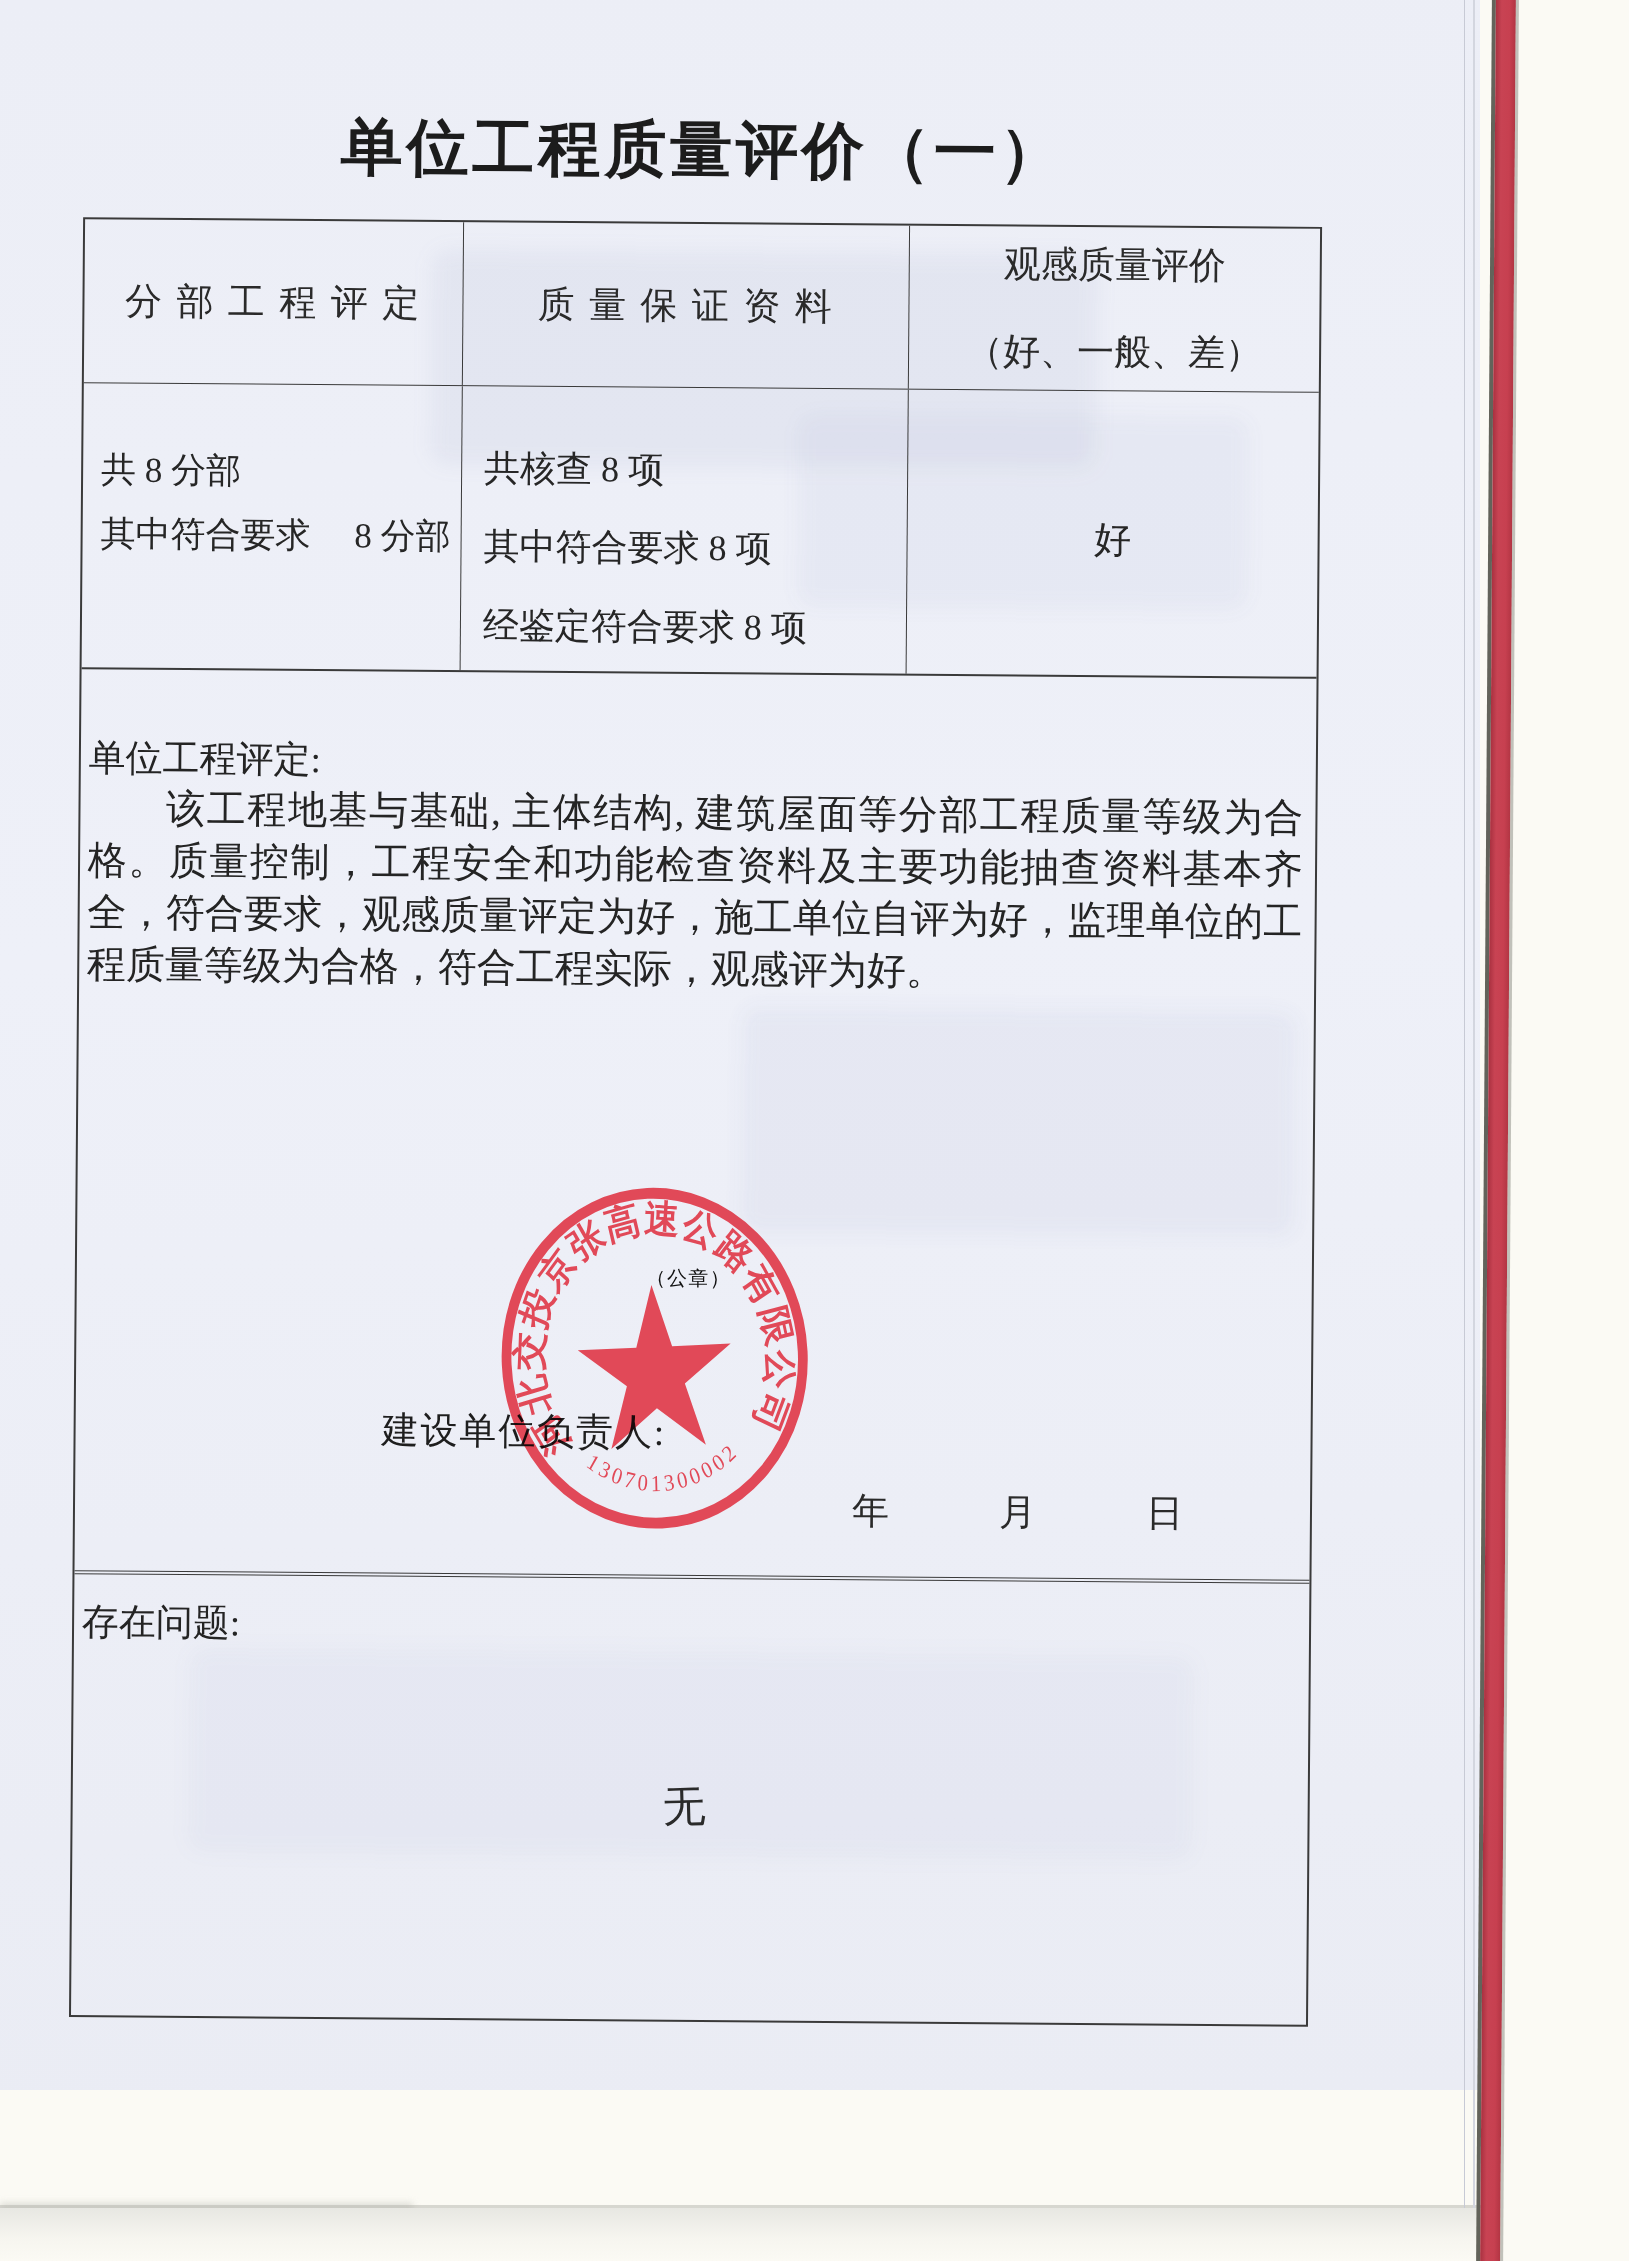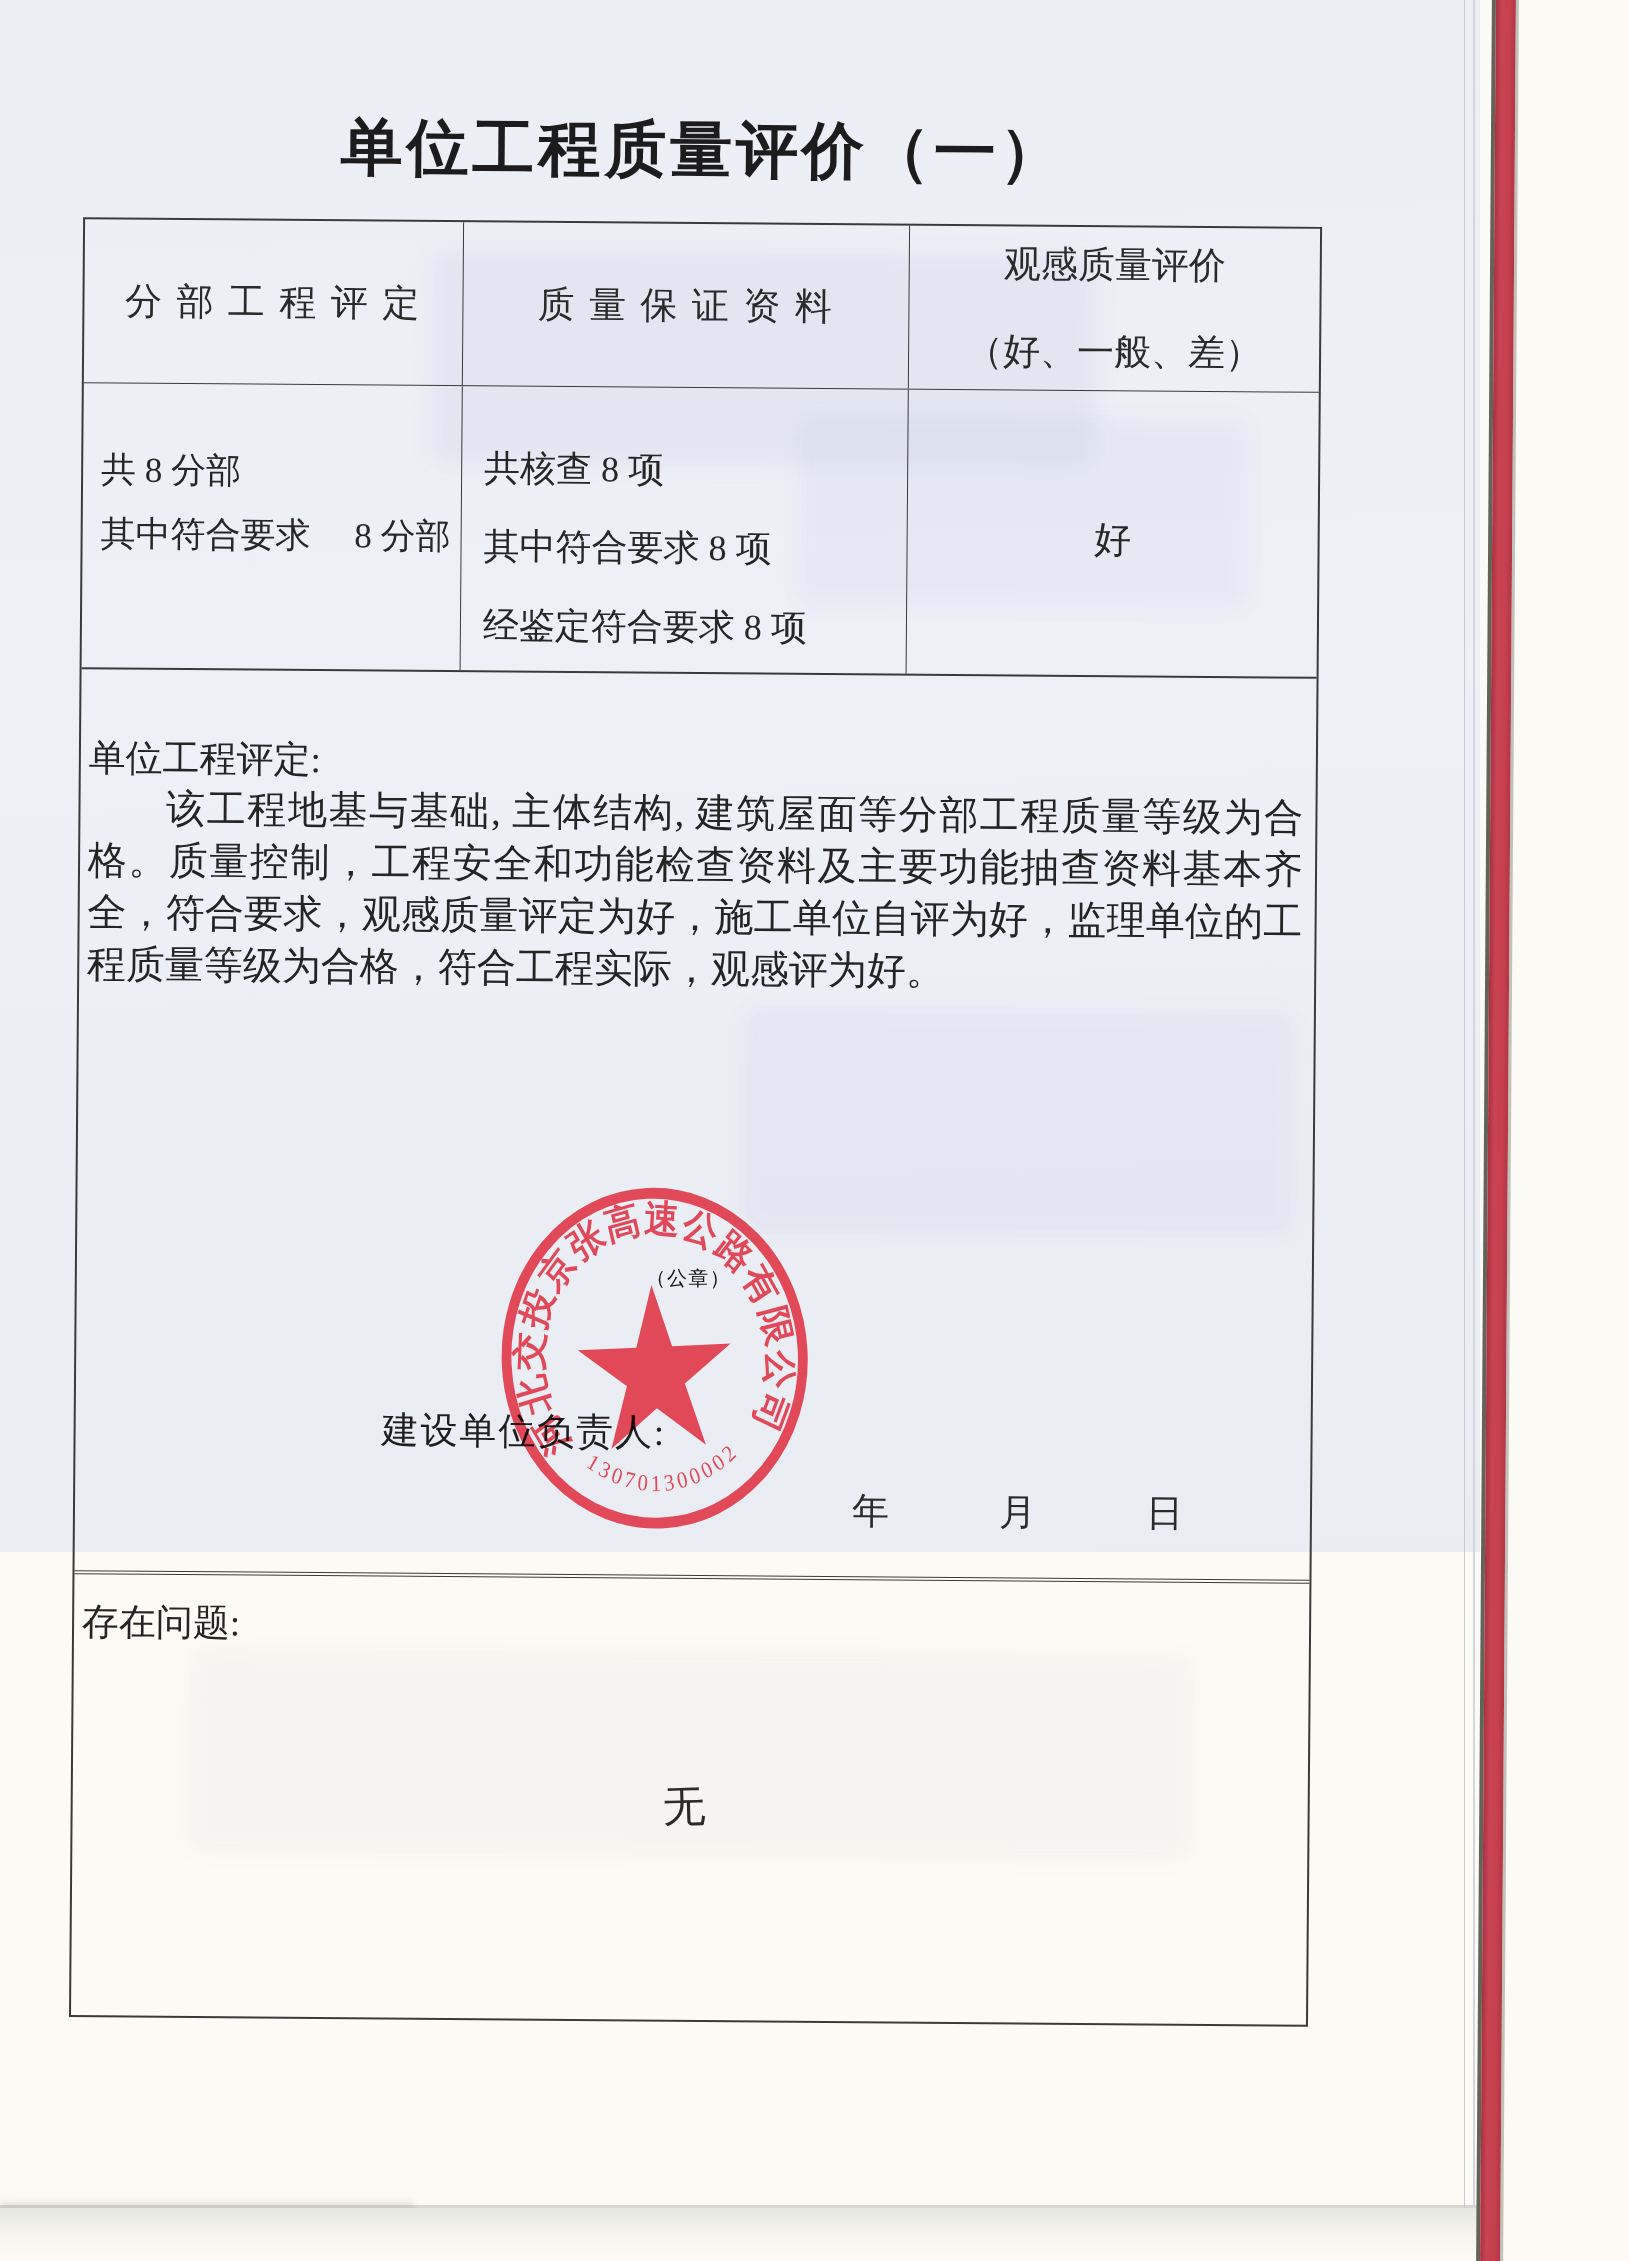--- a/index.html
+++ b/index.html
@@ -8,21 +8,21 @@
     position:relative;
     width:1630px; height:2261px;
     background:#fbfaf4;
     overflow:hidden;
     font-family:"Liberation Serif","DejaVu Serif",serif;
     color:#222;
   }
   
   .paper {
     position:absolute; left:0; top:0;
-    width:1480px; height:1552px;
+    width:1480px; height:2090px;
     background:linear-gradient(178deg,#eceef6 0%,#eef0f8 45%,#eaecf4 100%);
   }
   .paper-bottom-edge {
     position:absolute; left:0; top:2205px; width:1483px; height:3.2px;
     background:#b9b9b2; opacity:.55;
   }
   .bottom-left-shadow {
     position:absolute; left:0; top:2203px; width:413px; height:19.3px;
     background:#cfcfc8; filter:blur(3.9px); opacity:.7;
   }

